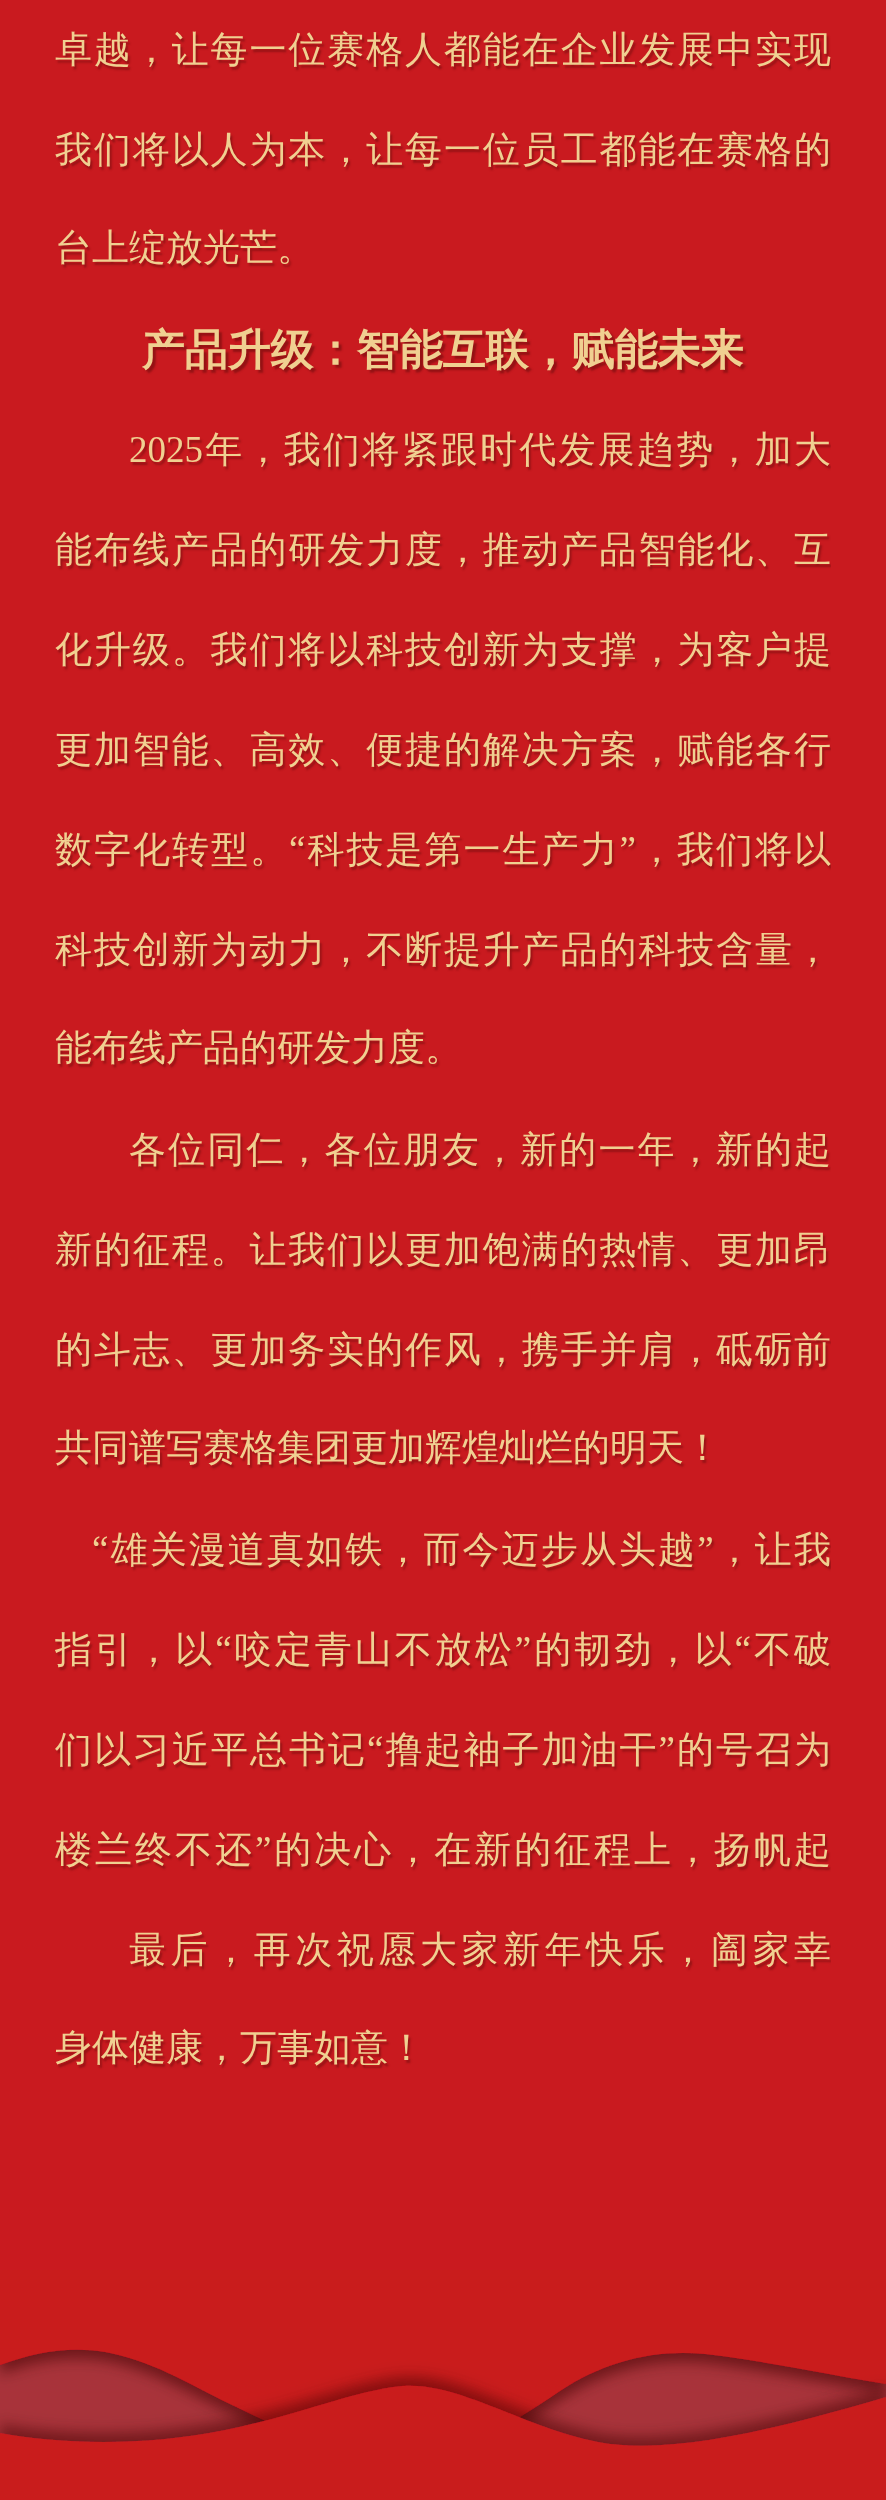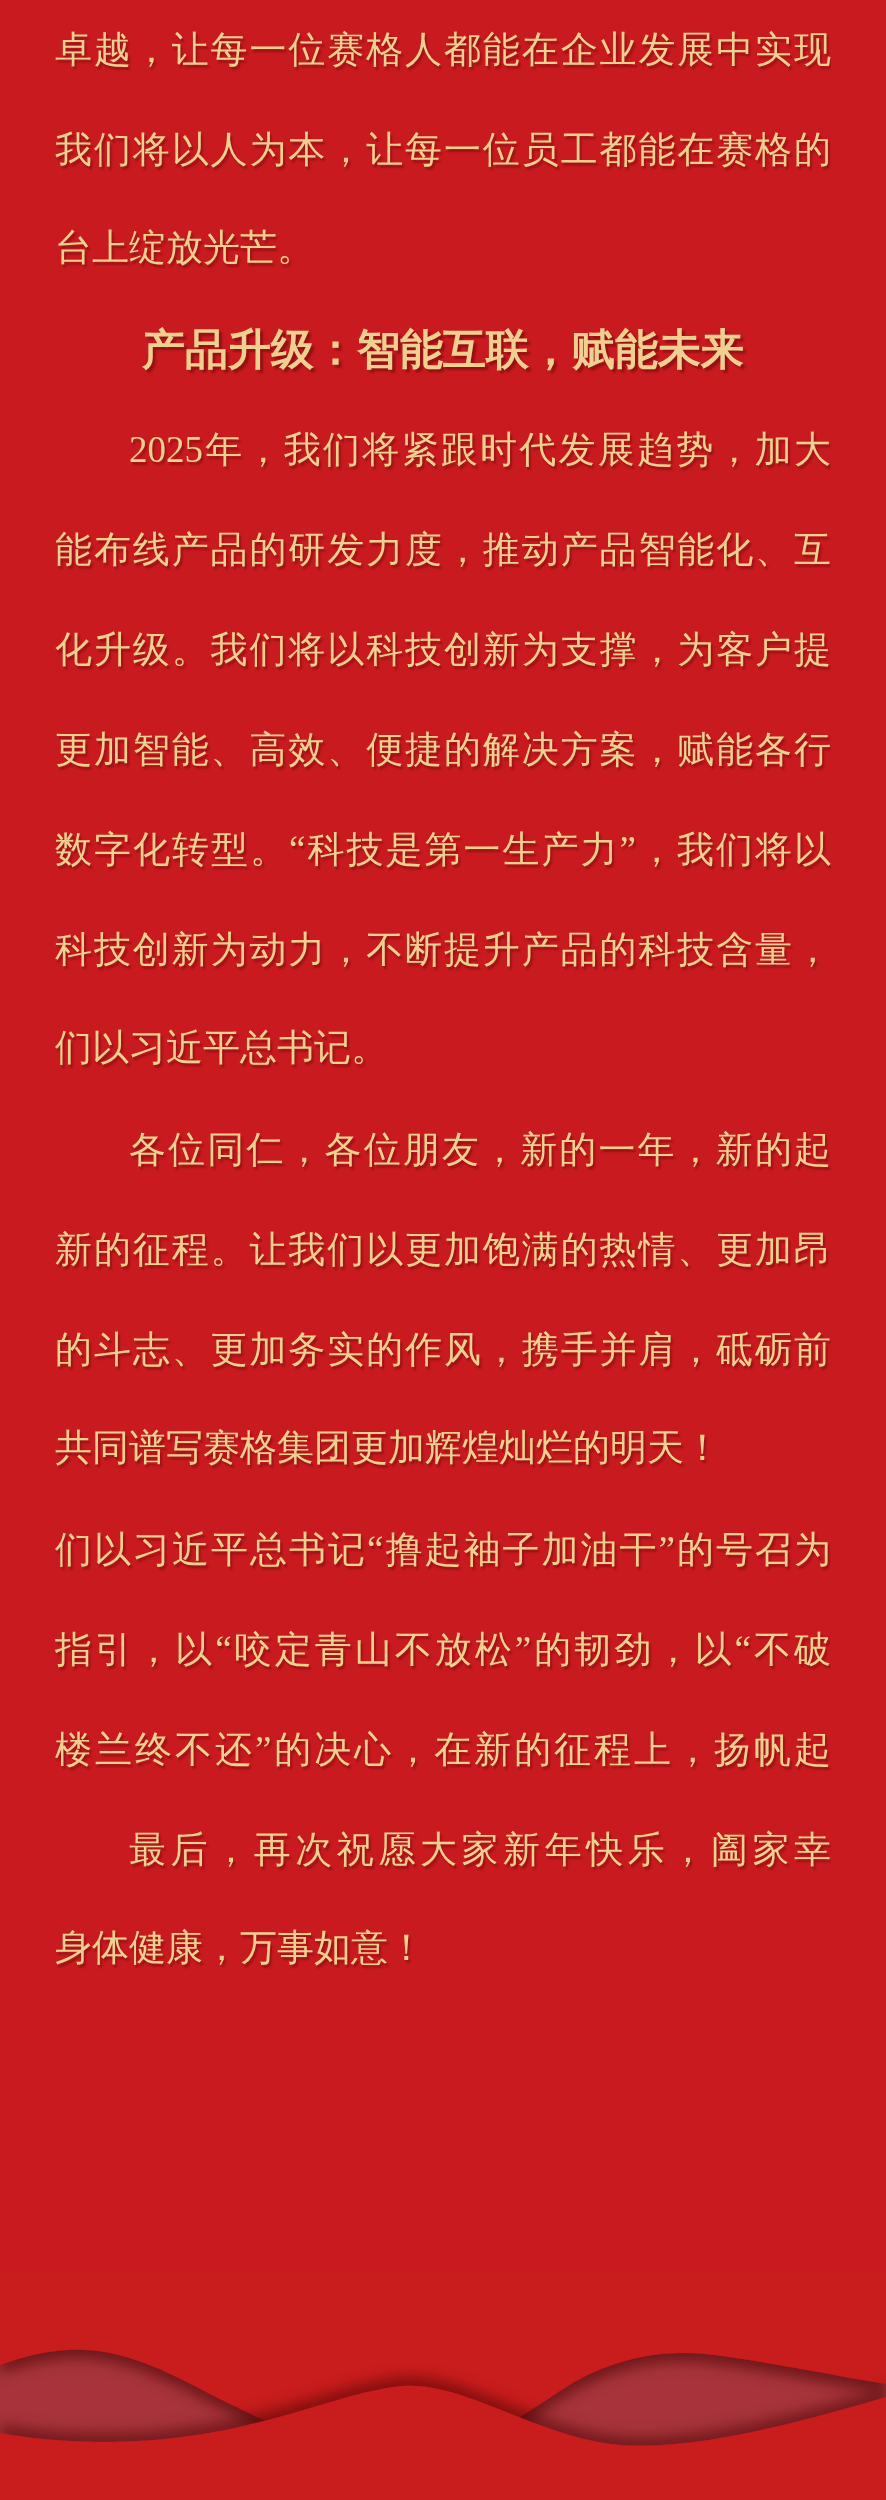--- a/index.html
+++ b/index.html
@@ -77,33 +77,34 @@
 
   <h2 class="heading">产品升级：智能互联，赋能未来</h2>
 
   <section>
     <div class="line ind2">2025年，我们将紧跟时代发展趋势，加大智</div>
     <div class="line">能布线产品的研发力度，推动产品智能化、互联</div>
     <div class="line">化升级。我们将以科技创新为支撑，为客户提供</div>
     <div class="line">更加智能、高效、便捷的解决方案，赋能各行业</div>
     <div class="line">数字化转型。“科技是第一生产力”，我们将以</div>
     <div class="line">科技创新为动力，不断提升产品的科技含量，为</div>
-    <div class="line end">们以习近平总书记。</div>
+    <div class="line end">能布线产品的研发力度。</div>
   </section>
 
   <section>
     <div class="line ind2">各位同仁，各位朋友，新的一年，新的起点，</div>
     <div class="line">新的征程。让我们以更加饱满的热情、更加昂扬</div>
     <div class="line">的斗志、更加务实的作风，携手并肩，砥砺前行，</div>
     <div class="line end">共同谱写赛格集团更加辉煌灿烂的明天！</div>
   </section>
 
   <section>
+    <div class="line ind1">“雄关漫道真如铁，而今迈步从头越”，让我</div>
+    <div class="line">指引，以“咬定青山不放松”的韧劲，以“不破</div>
     <div class="line">们以习近平总书记“撸起袖子加油干”的号召为</div>
-    <div class="line">指引，以“咬定青山不放松”的韧劲，以“不破</div>
     <div class="line">楼兰终不还”的决心，在新的征程上，扬帆起航，</div>
   </section>
 
   <section>
     <div class="line ind2">最后，再次祝愿大家新年快乐，阖家幸福，</div>
     <div class="line end">身体健康，万事如意！</div>
   </section>
 
 </main>
 

